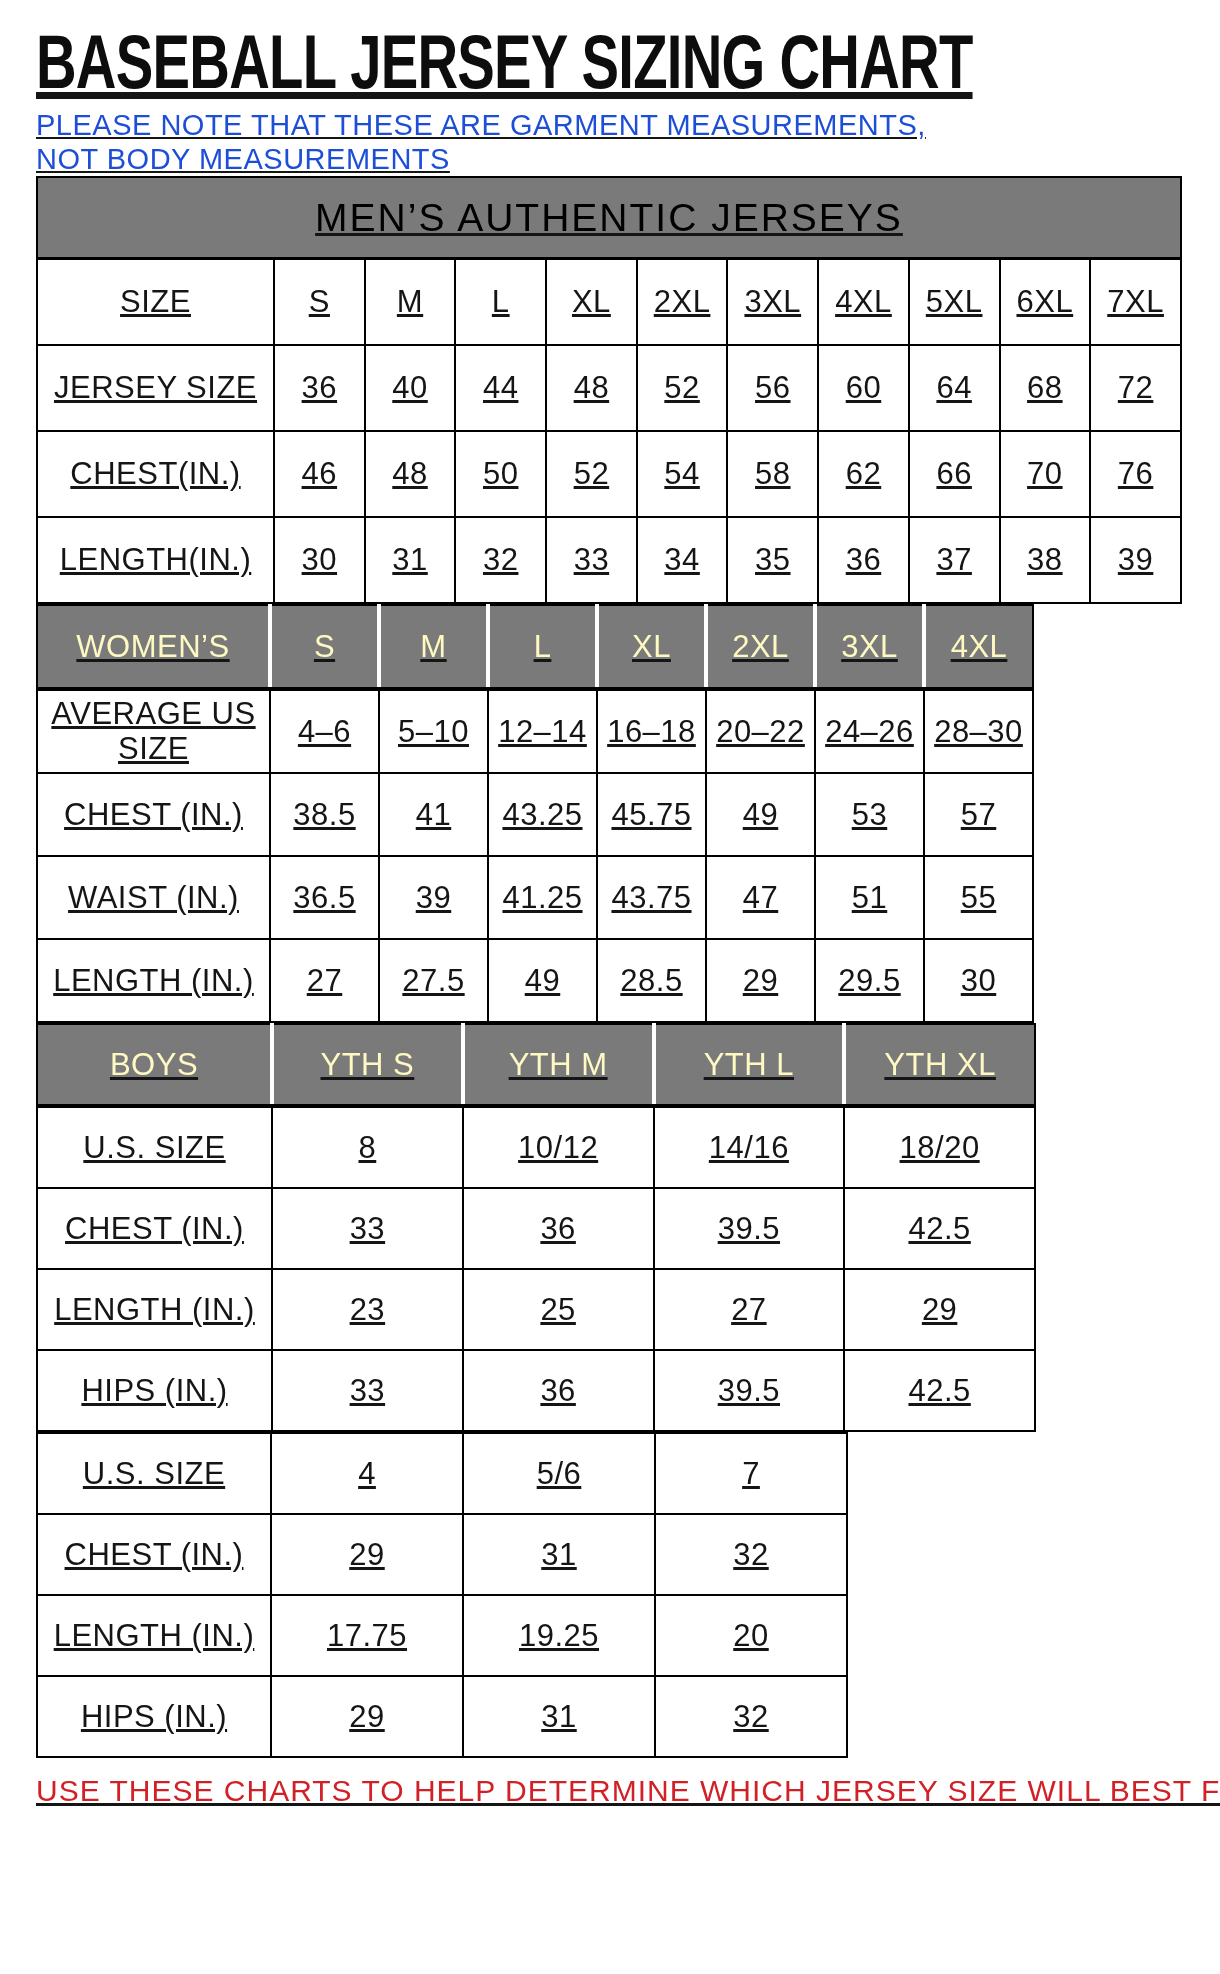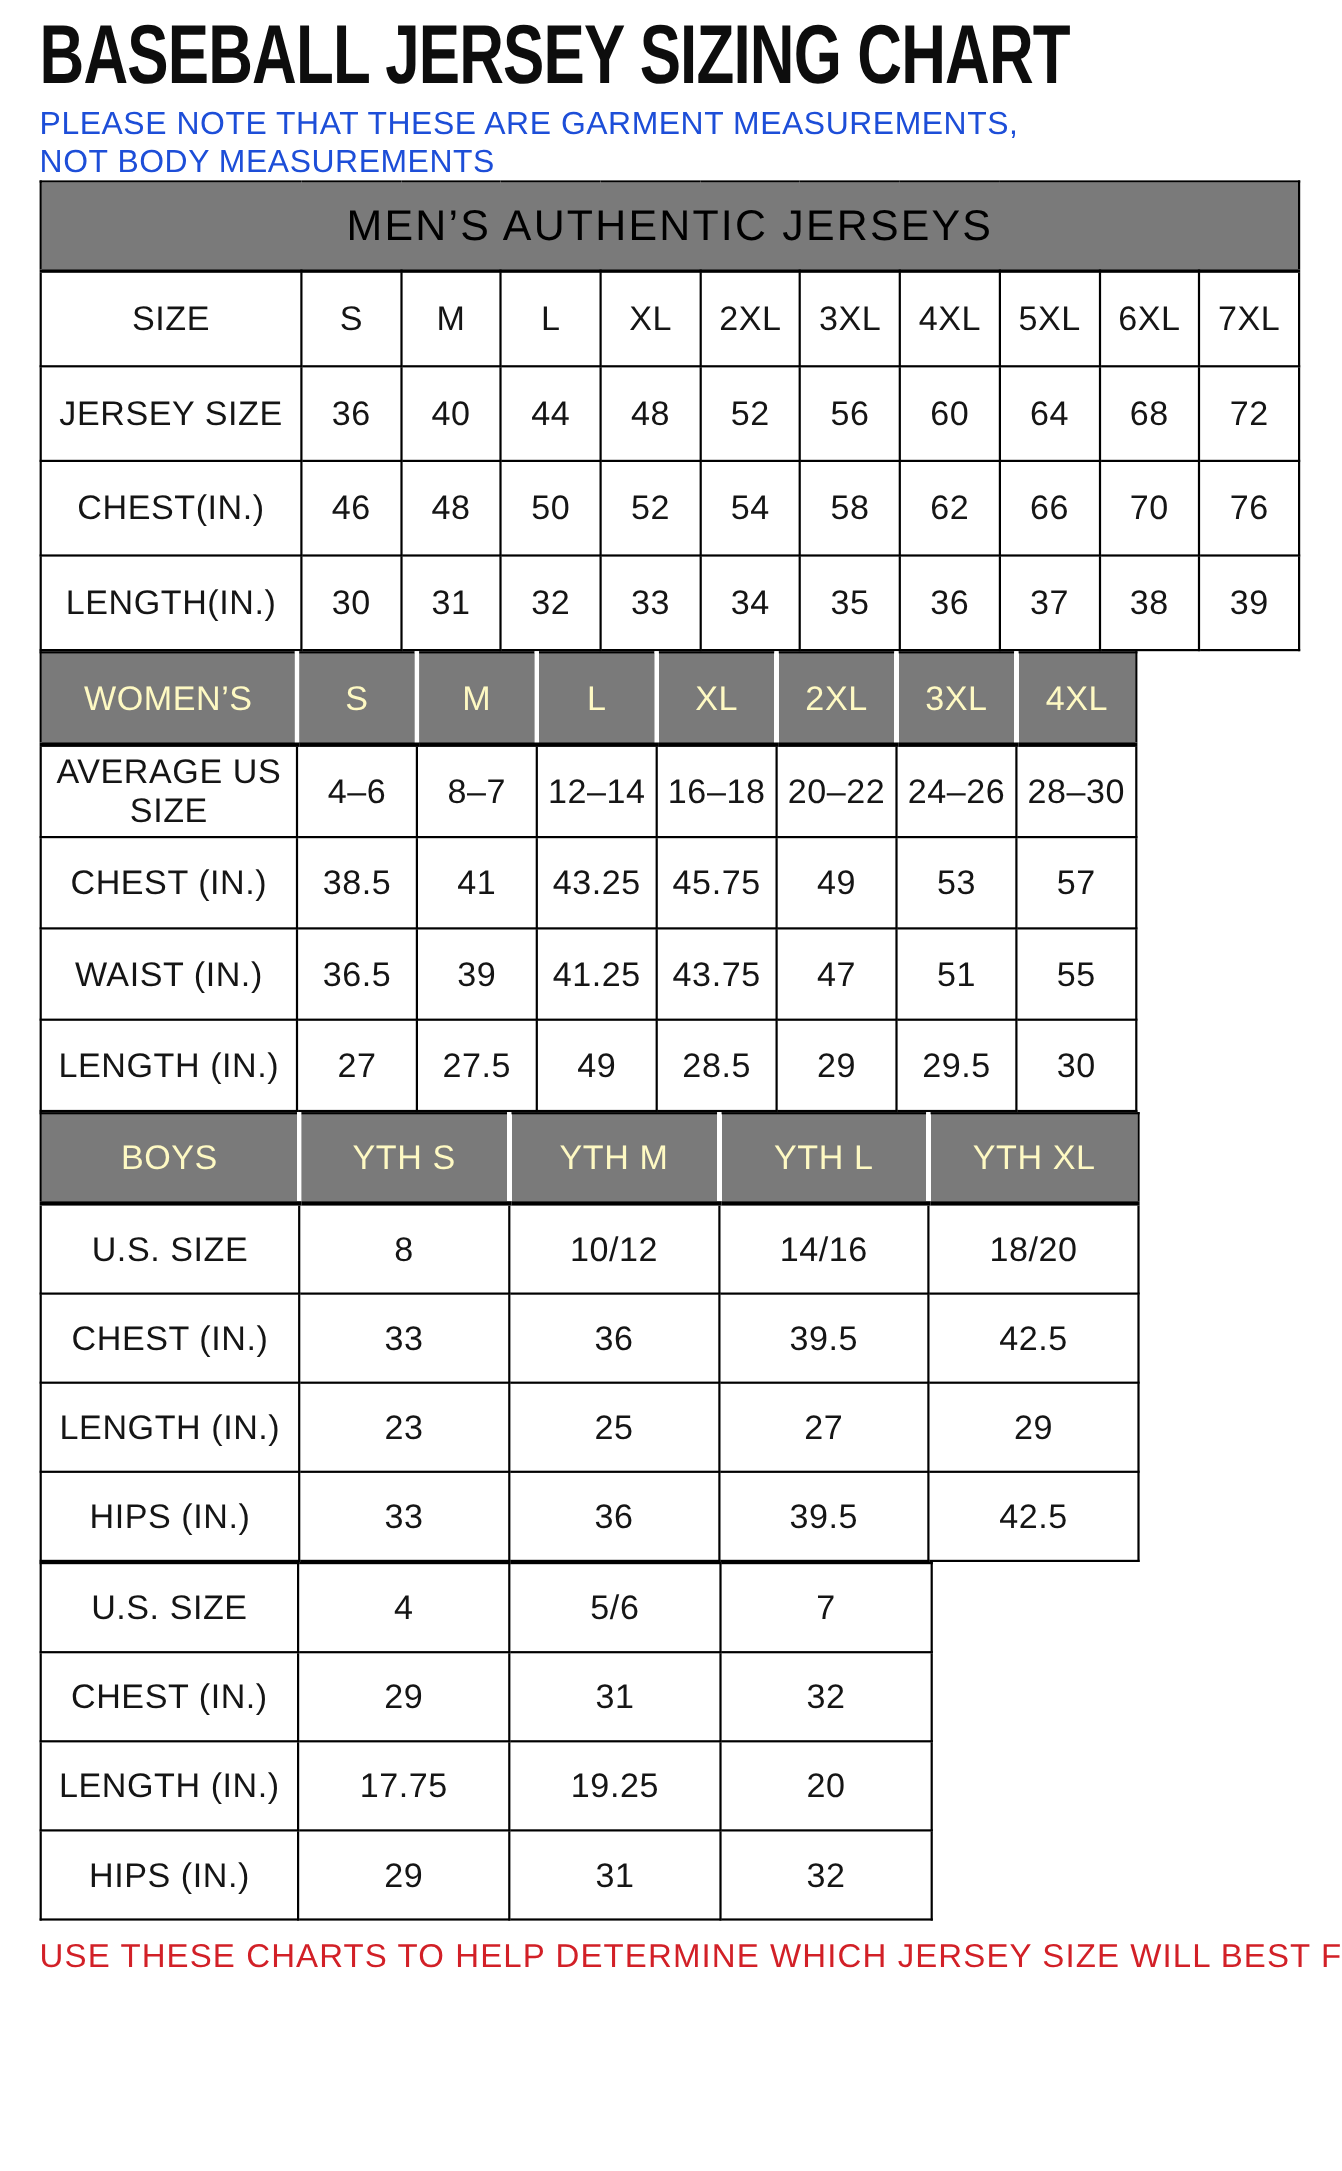--- a/index.html
+++ b/index.html
@@ -1,17 +1,17 @@
 <!DOCTYPE html>
 <html><head>
 <meta charset="utf-8">
 <style>
   html,body{margin:0;padding:0;background:#ffffff;}
   body{width:1220px;font-family:"Liberation Sans",sans-serif;color:#151515;}
-  .container{padding:12px 20px 0 36px;}
+  .container{padding:24px 20px 0 36px;text-decoration:underline;}
 
   .page-title{
     margin:0 0 6px 0;
     font-size:76px;
     font-weight:bold;
     line-height:1.0;
     letter-spacing:-1px;
     color:#0d0d0d;
     white-space:nowrap;
     transform:scaleX(0.74);
@@ -174,21 +174,21 @@
       <td>M</td>
       <td>L</td>
       <td>XL</td>
       <td>2XL</td>
       <td>3XL</td>
       <td>4XL</td>
     </tr>
     <tr>
       <td>AVERAGE US SIZE</td>
       <td>4–6</td>
-      <td>8–7</td>
+      <td>5–10</td>
       <td>12–14</td>
       <td>16–18</td>
       <td>20–22</td>
       <td>24–26</td>
       <td>28–30</td>
     </tr>
     <tr>
       <td>CHEST (IN.)</td>
       <td>38.5</td>
       <td>41</td>

